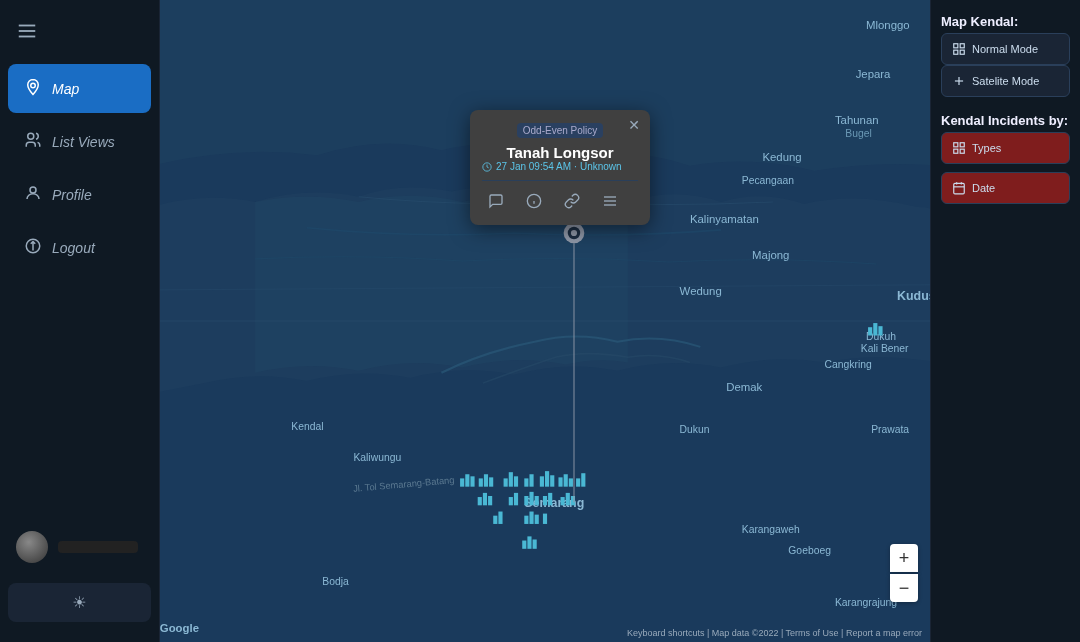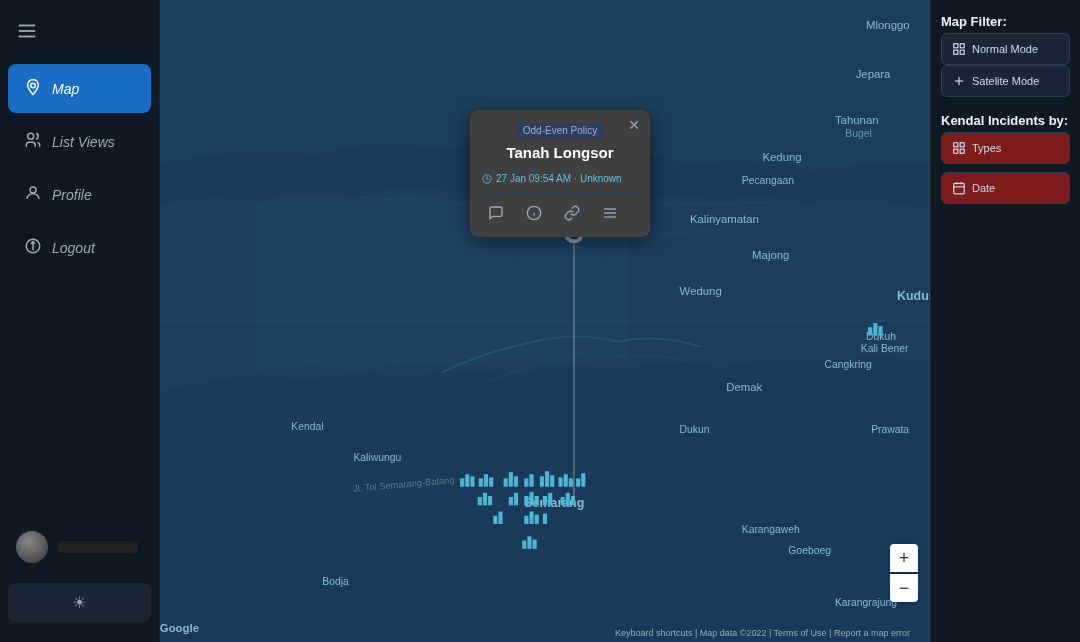--- a/index.html
+++ b/index.html
@@ -140,21 +140,21 @@
       cursor: pointer;
       color: #9ab;
       font-size: 14px;
       line-height: 1;
     }
 
     .popup-title {
       font-size: 15px;
       font-weight: 700;
       color: #fff;
-      margin-bottom: 12px;
+      margin-bottom: 0;
     }
 
     .popup-time {
       display: flex;
       align-items: center;
       gap: 4px;
       font-size: 10px;
       color: #5bc4e8;
       margin-bottom: 8px;
     }
@@ -199,21 +199,21 @@
       justify-content: center;
       box-shadow: 0 1px 4px rgba(0,0,0,0.3);
     }
 
     .zoom-btn:first-child { border-radius: 4px 4px 0 0; }
     .zoom-btn:last-child { border-radius: 0 0 4px 4px; }
 
     .map-attribution2 {
       position: absolute;
       bottom: 4px;
-      right: 20px;
+      right: 8px;
       font-size: 9px;
       color: #9ab;
     }
 
     
     .right-panel {
       width: 150px;
       min-width: 150px;
       background: #0f1923;
       padding: 14px 10px;
@@ -493,21 +493,21 @@
     <button class="zoom-btn">+</button>
     <button class="zoom-btn">−</button>
   </div>
 
   
   <div class="map-attribution2">Keyboard shortcuts | Map data ©2022 | Terms of Use | Report a map error</div>
 </div>
 
 <div class="right-panel">
   <div>
-    <div class="right-panel-title">Map Filter:</div>
+    <div class="right-panel-title">Map Kendal:</div>
     <button class="right-panel-btn">
       <svg width="14" height="14" viewBox="0 0 24 24" fill="none" stroke="currentColor" stroke-width="2">
         <rect x="3" y="3" width="7" height="7"></rect>
         <rect x="14" y="3" width="7" height="7"></rect>
         <rect x="3" y="14" width="7" height="7"></rect>
         <rect x="14" y="14" width="7" height="7"></rect>
       </svg>
       <span>Normal Mode</span>
     </button>
     <button class="right-panel-btn">

